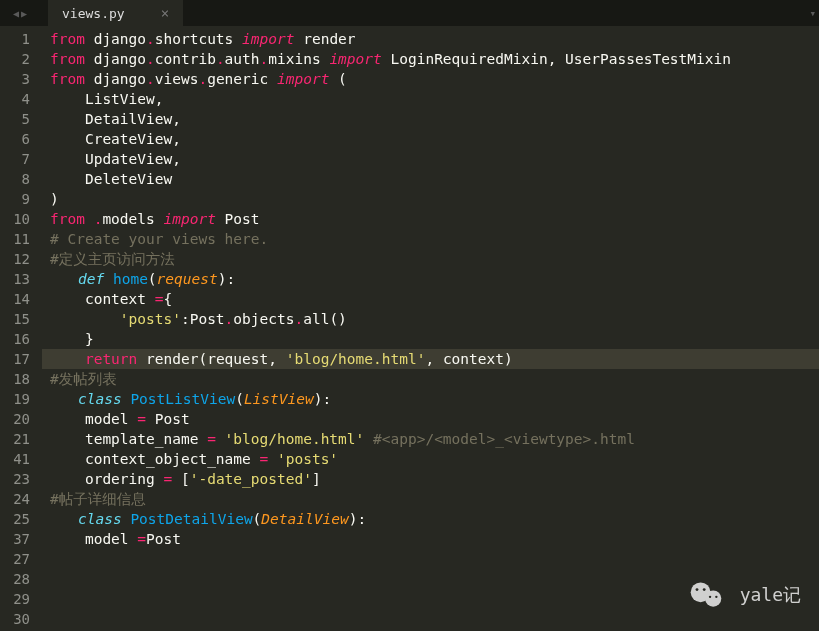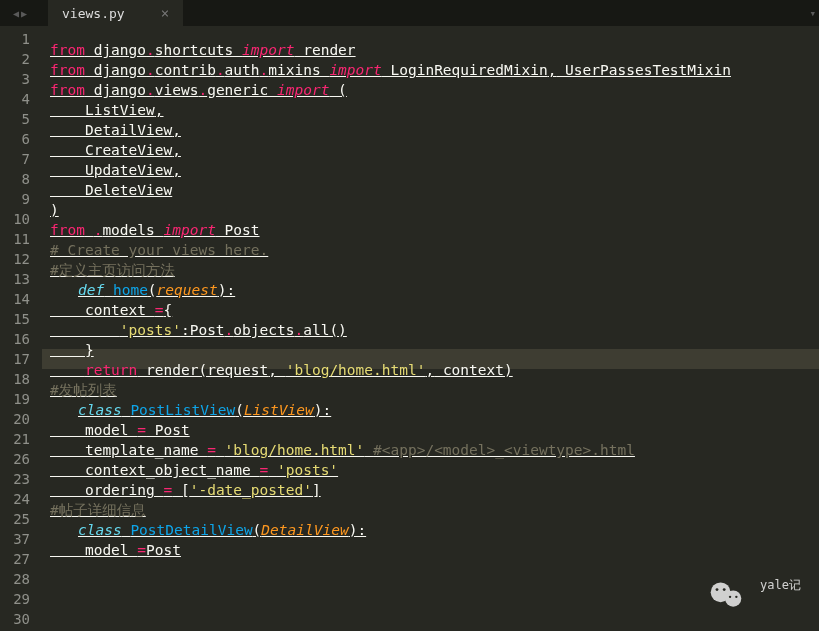--- a/index.html
+++ b/index.html
@@ -52,25 +52,24 @@
   text-align:right;
   padding-top:3px;
   color:#8f908a;
   font-size:14px;
   line-height:20px;
   user-select:none;
 }
 .gutter div { padding-right:12px; }
 .code {
   flex:1;
-  padding-top:14px;
+  padding-top:3px;
   line-height:20px;
   white-space:pre;
   position:relative;
-  text-decoration:underline;
 }
 .hl-line {
   position:absolute;
   left:0; right:0;
   height:20px;
   background:#3e3d32;
   z-index:0;
 }
 .code-line { position:relative; z-index:1; padding-left:8px; }
 
@@ -81,24 +80,24 @@
 .cls  { color:#66d9ef; font-style:italic;margin-left:28px; }  
 .str  { color:#e6db74; }     
 .cm   { color:#75715e; }     
 .op   { color:#f92672; }     
 .pl   { color:#f8f8f2; }     
 .watermark {
   position:absolute;
   right:18px;
   bottom:18px;
   display:flex;
-  align-items:flex-start;
+  align-items:center;
   gap:16px;
   color:#eee;
-  font-size:12px;
+  font-size:18px;
   opacity:0.85;
   z-index:5;
 }
 .watermark svg { width:36px; height:36px; }
 </style>
 </head>
 <body>
 
 <div class="tabbar">
   <div class="tab-arrows">
@@ -131,21 +130,21 @@
       <div>12</div>
       <div>13</div>
       <div>14</div>
       <div>15</div>
       <div>16</div>
       <div>17</div>
       <div>18</div>
       <div>19</div>
       <div>20</div>
       <div>21</div>
-      <div>26</div>
+      <div>41</div>
       <div>23</div>
       <div>24</div>
       <div>25</div>
       <div>37</div>
       <div>27</div>
       <div>28</div>
       <div>29</div>
       <div>30</div>
     </div>
   <div class="code" id="code"><div class="code-line"><span class="kw">from</span><span class="pl"> django</span><span class="op">.</span><span class="pl">shortcuts </span><span class="kw-i">import</span><span class="pl"> render</span></div><div class="code-line"><span class="kw">from</span><span class="pl"> django</span><span class="op">.</span><span class="pl">contrib</span><span class="op">.</span><span class="pl">auth</span><span class="op">.</span><span class="pl">mixins </span><span class="kw-i">import</span><span class="pl"> LoginRequiredMixin</span><span class="pl">,</span><span class="pl"> UserPassesTestMixin</span></div><div class="code-line"><span class="kw">from</span><span class="pl"> django</span><span class="op">.</span><span class="pl">views</span><span class="op">.</span><span class="pl">generic </span><span class="kw-i">import</span><span class="pl"> (</span></div><div class="code-line"><span class="pl">    ListView</span><span class="pl">,</span></div><div class="code-line"><span class="pl">    DetailView</span><span class="pl">,</span></div><div class="code-line"><span class="pl">    CreateView</span><span class="pl">,</span></div><div class="code-line"><span class="pl">    UpdateView</span><span class="pl">,</span></div><div class="code-line"><span class="pl">    DeleteView</span></div><div class="code-line"><span class="pl">)</span></div><div class="code-line"><span class="kw">from</span><span class="pl"> </span><span class="op">.</span><span class="pl">models </span><span class="kw-i">import</span><span class="pl"> Post</span></div><div class="code-line"><span class="cm"># Create your views here.</span></div><div class="code-line"><span class="pl"></span></div><div class="code-line"><span class="cm">#定义主页访问方法</span></div><div class="code-line"><span class="cls">def</span><span class="pl"> </span><span class="fn">home</span><span class="pl">(</span><span class="arg">request</span><span class="pl">):</span></div><div class="code-line"><span class="pl">    context </span><span class="op">=</span><span class="pl">{</span></div><div class="code-line"><span class="pl">        </span><span class="str">'posts'</span><span class="pl">:Post</span><span class="op">.</span><span class="pl">objects</span><span class="op">.</span><span class="pl">all()</span></div><div class="hl-line" style="top: 323px;"></div><div class="code-line"><span class="pl">    }</span></div><div class="code-line"><span class="pl">    </span><span class="kw">return</span><span class="pl"> render(request</span><span class="pl">,</span><span class="pl"> </span><span class="str">'blog/home.html'</span><span class="pl">,</span><span class="pl"> context)</span></div><div class="code-line"><span class="pl"></span></div><div class="code-line"><span class="cm">#发帖列表</span></div><div class="code-line"><span class="cls">class</span><span class="pl"> </span><span class="fn">PostListView</span><span class="pl">(</span><span class="arg">ListView</span><span class="pl">):</span></div><div class="code-line"><span class="pl">    model </span><span class="op">=</span><span class="pl"> Post</span></div><div class="code-line"><span class="pl">    template_name </span><span class="op">=</span><span class="pl"> </span><span class="str">'blog/home.html'</span><span class="pl"> </span><span class="cm">#&lt;app&gt;/&lt;model&gt;_&lt;viewtype&gt;.html</span></div><div class="code-line"><span class="pl">    context_object_name </span><span class="op">=</span><span class="pl"> </span><span class="str">'posts'</span></div><div class="code-line"><span class="pl">    ordering </span><span class="op">=</span><span class="pl"> [</span><span class="str">'-date_posted'</span><span class="pl">]</span></div><div class="code-line"><span class="pl"></span></div><div class="code-line"><span class="cm">#帖子详细信息</span></div><div class="code-line"><span class="cls">class</span><span class="pl"> </span><span class="fn">PostDetailView</span><span class="pl">(</span><span class="arg">DetailView</span><span class="pl">):</span></div><div class="code-line"><span class="pl">    model </span><span class="op">=</span><span class="pl">Post</span></div><div class="code-line"><span class="pl"></span></div></div>

